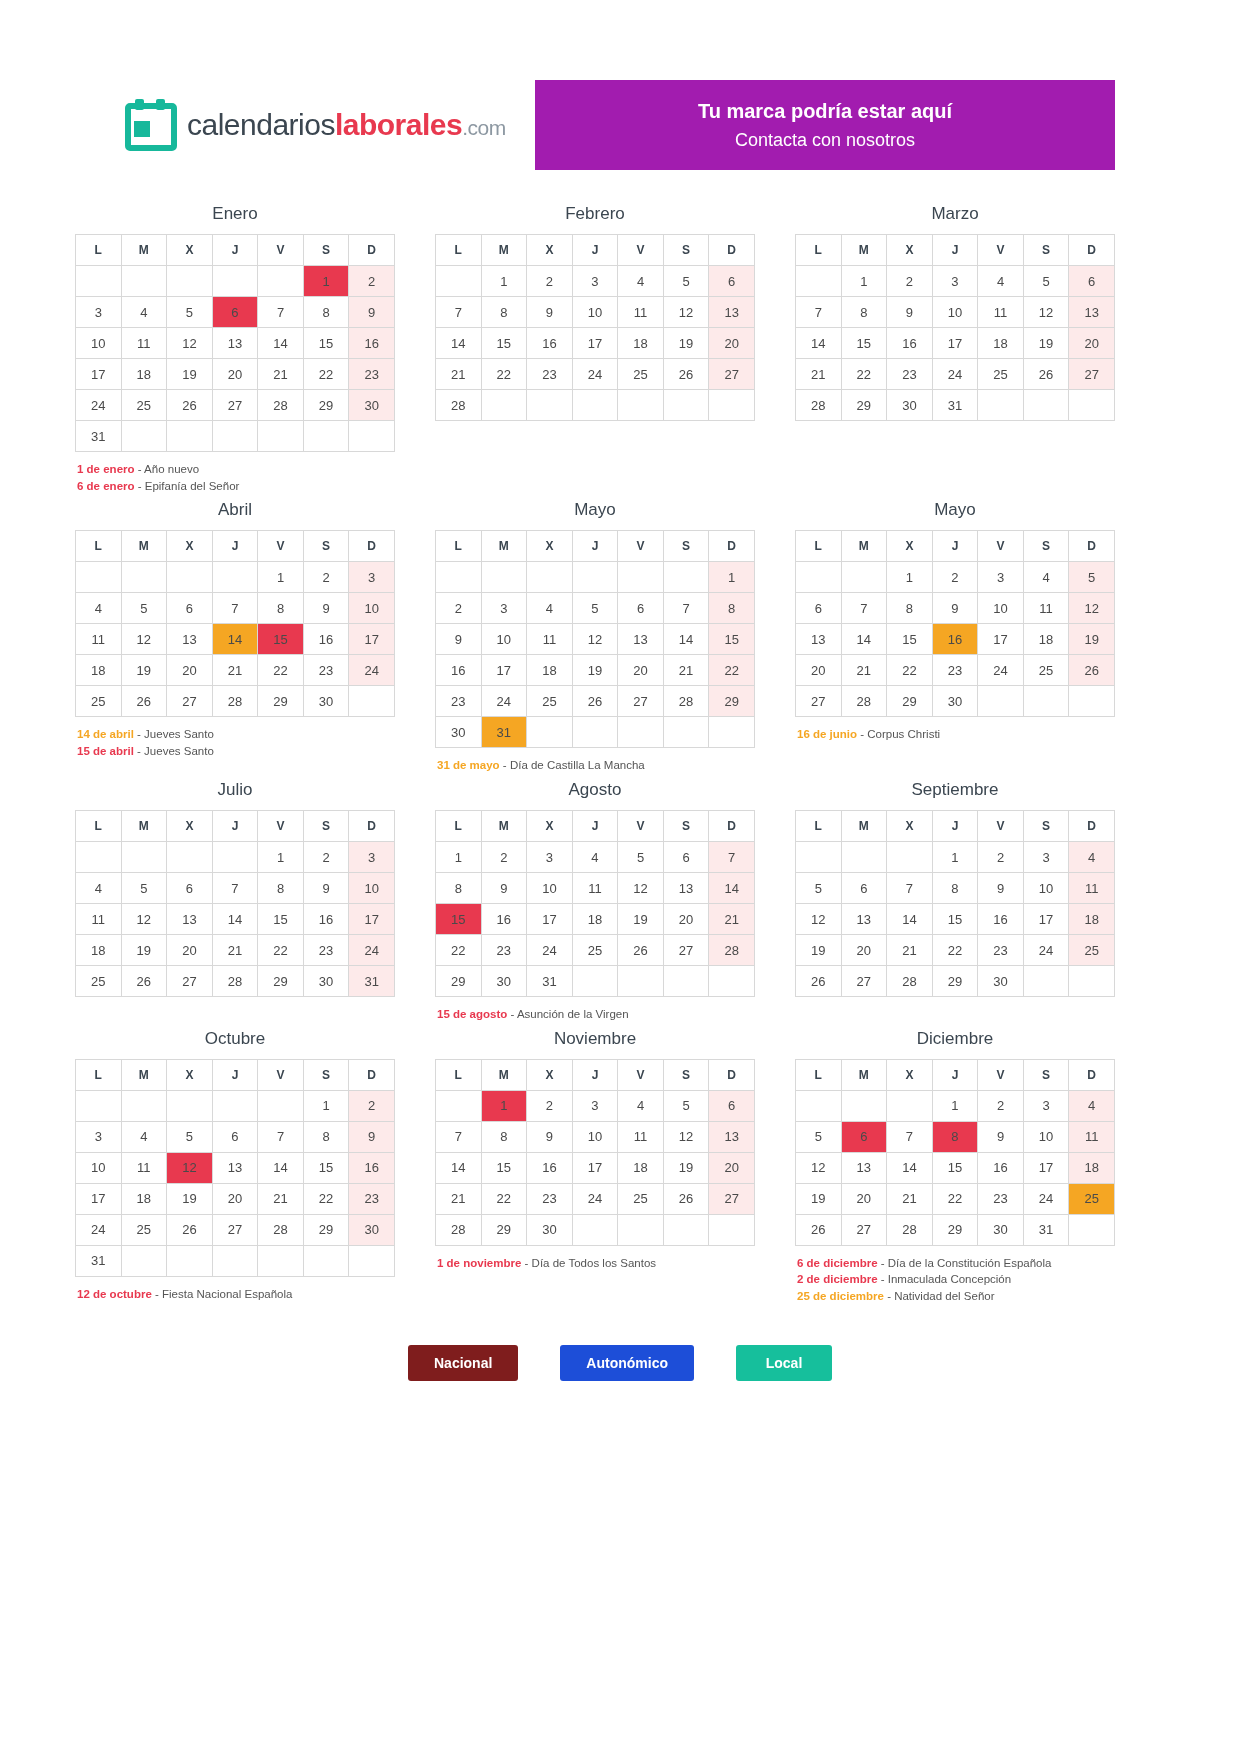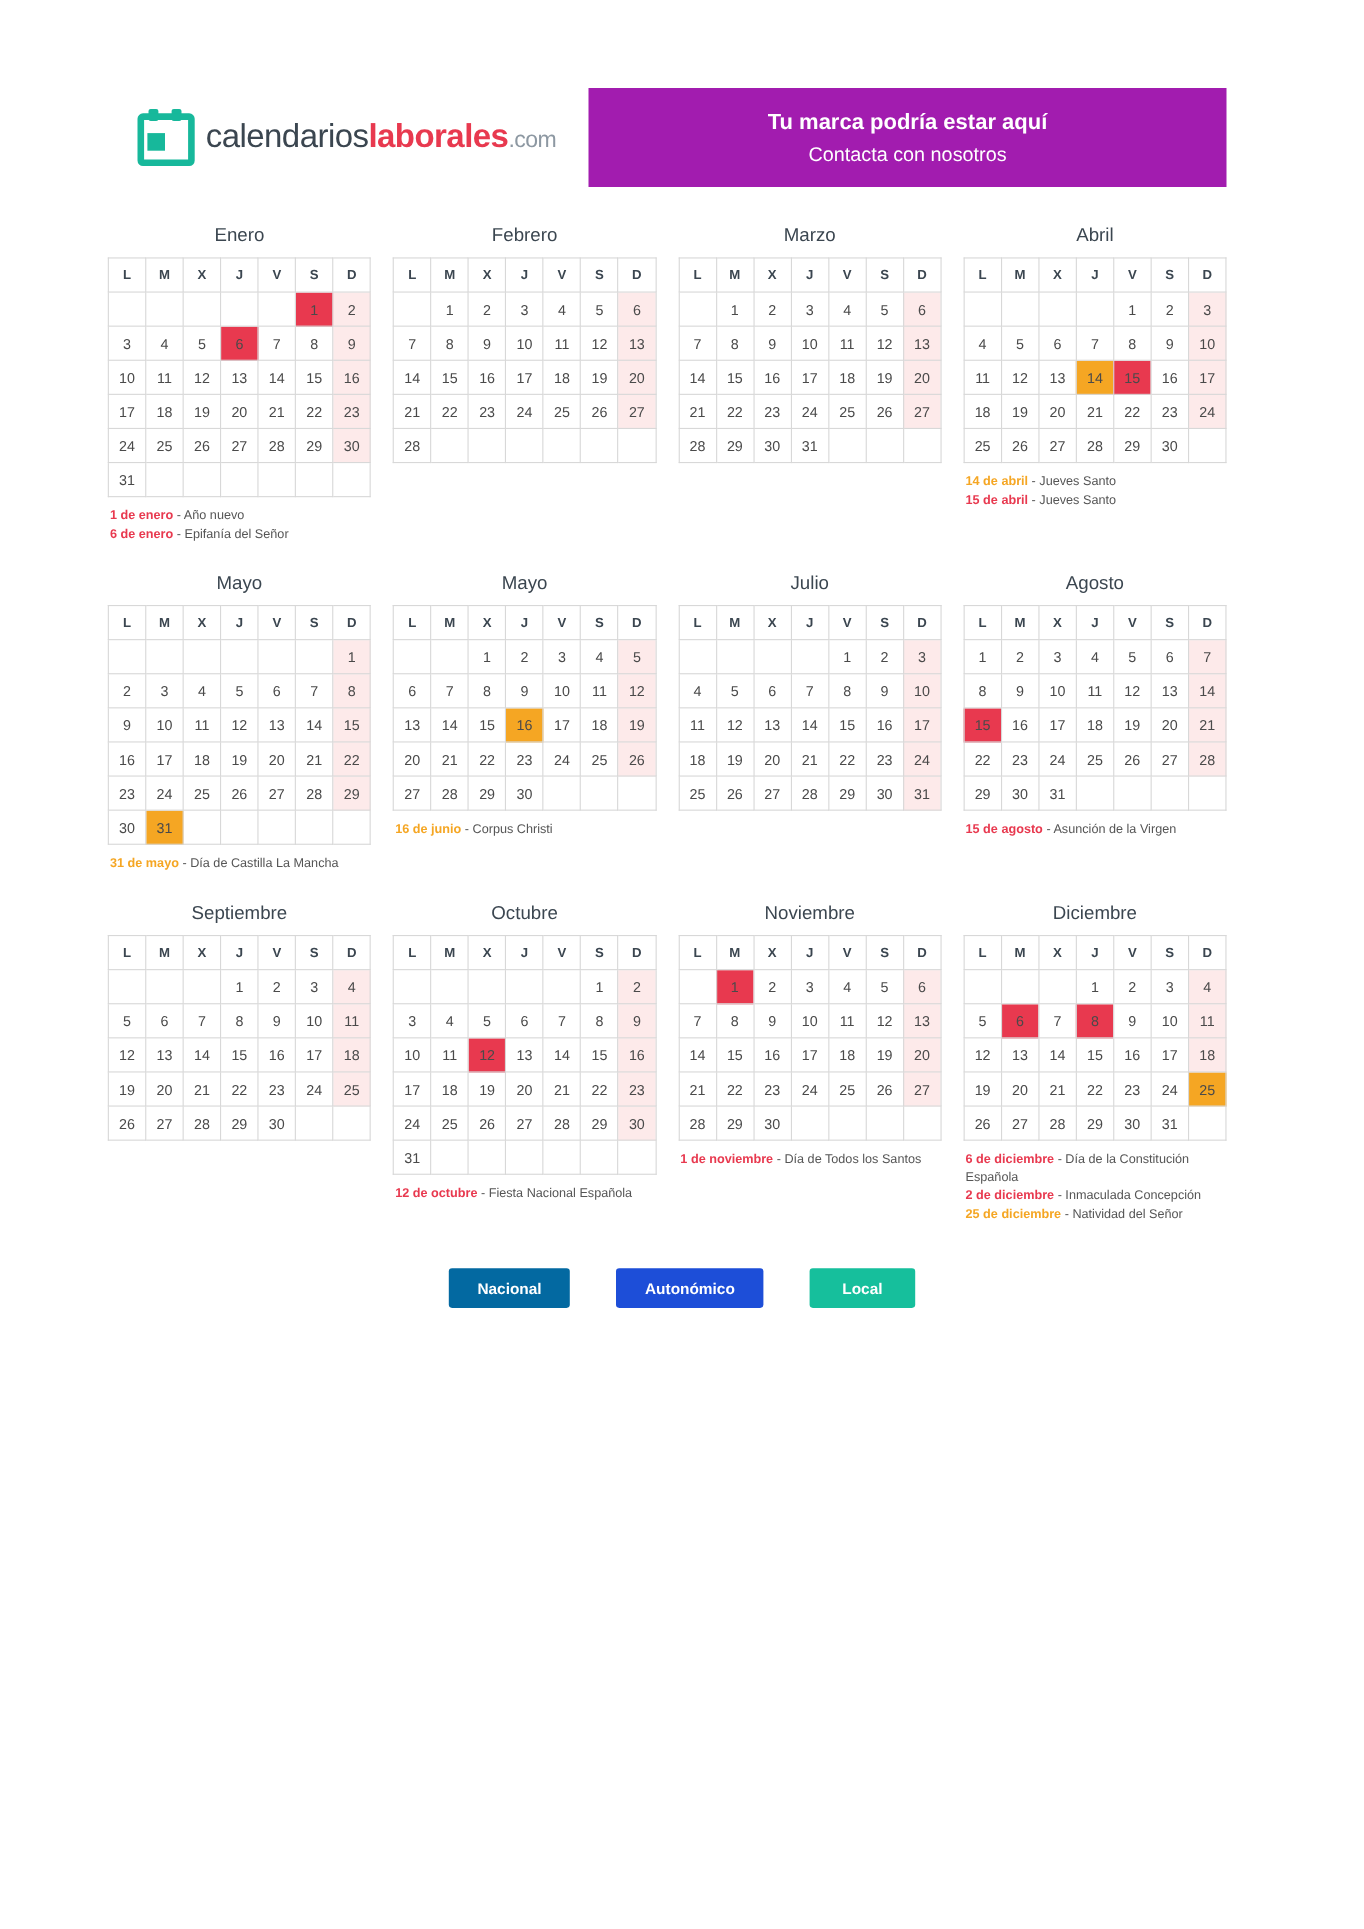--- a/index.html
+++ b/index.html
@@ -76,25 +76,24 @@
     text-align: center;
     font-size: 30px;
     font-weight: 700;
     color: #222;
     margin: 32px 0 0 0;
   }
 
   
   .months {
     display: grid;
-    grid-template-columns: repeat(4, 1fr);
+    grid-template-columns: repeat(3, 1fr);
     column-gap: 40px;
     row-gap: 0;
-    padding: 34px 125px 0 98px;
-    gap: 20px;
+    padding: 34px 125px 0 75px;
   }
   .month { margin-bottom: 6px; }
   .month-name {
     text-align: center;
     font-size: 17px;
     color: #3b4650;
     margin-bottom: 10px;
     font-weight: 400;
   }
   table.cal {
@@ -132,21 +131,21 @@
   }
   .legend .chip {
     color: #fff;
     font-size: 14px;
     font-weight: 700;
     padding: 10px 26px;
     border-radius: 3px;
     min-width: 96px;
     text-align: center;
   }
-  .chip.nac { background: #0369a1; }
+  .chip.nac { background: #7f1d1d; }
   .chip.aut { background: #1d4ed8; }
   .chip.loc { background: #16bf9c; }
 </style>
 </head>
 <body>
 
 <div class="page">
 
   <div class="header">
     <div class="logo-wrap">

